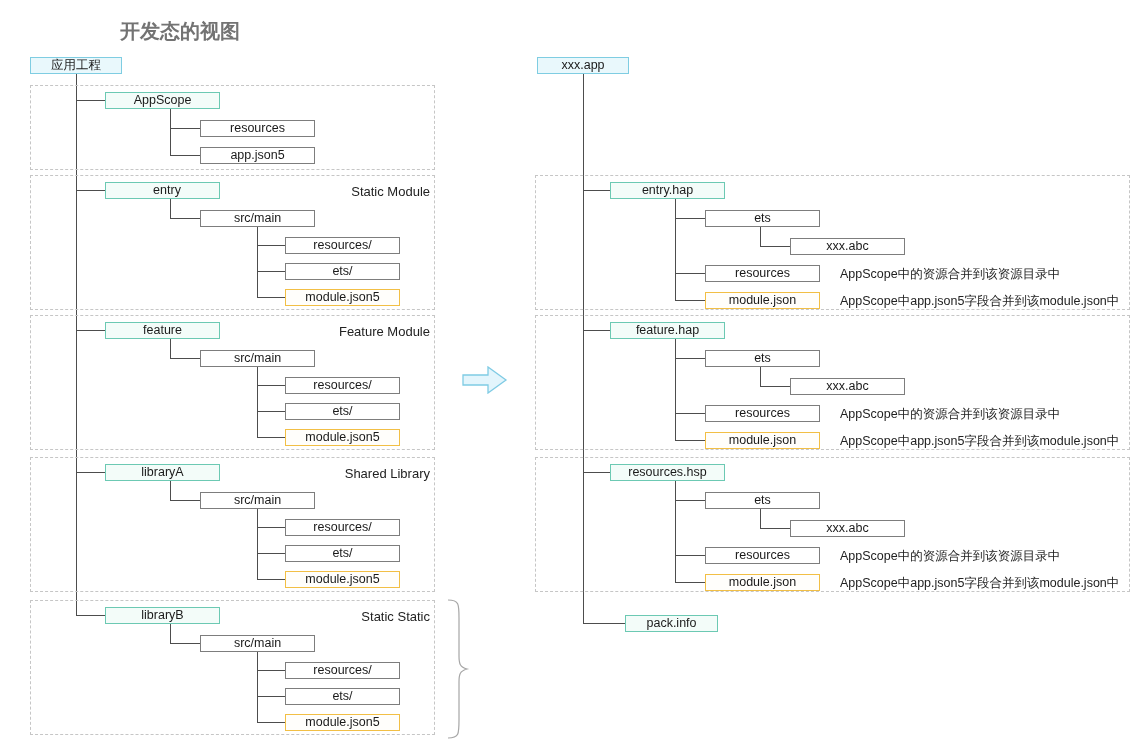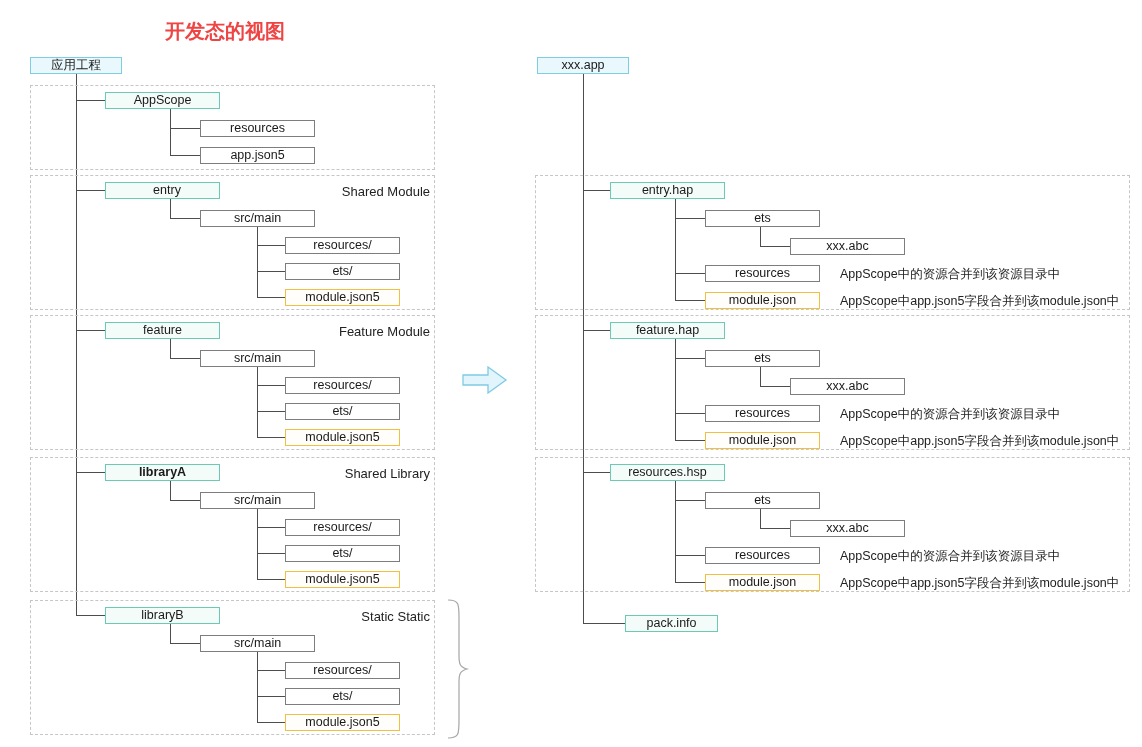--- a/index.html
+++ b/index.html
@@ -1,18 +1,18 @@
 <!DOCTYPE html>
 <html><head>
 <meta charset="utf-8">
 <style>
   html,body{margin:0;padding:0;background:#ffffff;}
   body{font-family:"Liberation Sans","DejaVu Sans",sans-serif;color:#1a1a1a;}
   #canvas{position:relative;width:1142px;height:747px;background:#fff;overflow:hidden;}
-  .title{position:absolute;font-size:20px;font-weight:bold;color:#ef4444;text-align:center;}
+  .title{position:absolute;font-size:20px;font-weight:bold;color:#737373;}
   .box{position:absolute;height:17px;line-height:15px;font-size:12.5px;text-align:center;
        background:#ffffff;border:1px solid #7d7d7d;box-sizing:border-box;white-space:nowrap;}
   .box.blue{border-color:#7fcde2;background:#e9f8fc;}
   .box.green{border-color:#6cc9b3;background:#f3fcf9;}
   .box.yellow{border-color:#f2bf45;background:#fffefb;}
   .dashed{position:absolute;border:1px dashed #c6c6c6;box-sizing:border-box;}
   .hline{position:absolute;height:1px;background:#4d4d4d;}
   .vline{position:absolute;width:1px;background:#4d4d4d;}
   .mlabel{position:absolute;font-size:13px;color:#222;text-align:right;width:150px;white-space:nowrap;}
   .note{position:absolute;font-size:12.5px;color:#222;white-space:nowrap;line-height:16px;}
@@ -35,21 +35,21 @@
   <div class="dashed" style="left:30px;top:85px;width:405px;height:85px;"></div>
   <div class="box green" style="left:105px;top:92px;width:115px;">AppScope</div>
   <div class="vline" style="left:170px;top:109px;height:46px;"></div>
   <div class="hline" style="left:170px;top:128px;width:30px;"></div>
   <div class="hline" style="left:170px;top:155px;width:30px;"></div>
   <div class="box" style="left:200px;top:120px;width:115px;">resources</div>
   <div class="box" style="left:200px;top:147px;width:115px;">app.json5</div>
 
   <div class="dashed" style="left:30px;top:175px;width:405px;height:135px;"></div>
   <div class="box green" style="left:105px;top:182px;width:115px;padding-left:9px;">entry</div>
-  <div class="mlabel" style="left:280px;top:184px;">Shared Module</div>
+  <div class="mlabel" style="left:280px;top:184px;">Static Module</div>
   <div class="vline" style="left:170px;top:199px;height:19px;"></div>
   <div class="hline" style="left:170px;top:218px;width:30px;"></div>
   <div class="box" style="left:200px;top:210px;width:115px;">src/main</div>
   <div class="vline" style="left:257px;top:227px;height:70px;"></div>
   <div class="hline" style="left:257px;top:245px;width:28px;"></div>
   <div class="hline" style="left:257px;top:271px;width:28px;"></div>
   <div class="hline" style="left:257px;top:297px;width:28px;"></div>
   <div class="box" style="left:285px;top:237px;width:115px;">resources/</div>
   <div class="box" style="left:285px;top:263px;width:115px;">ets/</div>
   <div class="box yellow" style="left:285px;top:289px;width:115px;">module.json5</div>
@@ -62,21 +62,21 @@
   <div class="box" style="left:200px;top:350px;width:115px;">src/main</div>
   <div class="vline" style="left:257px;top:367px;height:70px;"></div>
   <div class="hline" style="left:257px;top:385px;width:28px;"></div>
   <div class="hline" style="left:257px;top:411px;width:28px;"></div>
   <div class="hline" style="left:257px;top:437px;width:28px;"></div>
   <div class="box" style="left:285px;top:377px;width:115px;">resources/</div>
   <div class="box" style="left:285px;top:403px;width:115px;">ets/</div>
   <div class="box yellow" style="left:285px;top:429px;width:115px;">module.json5</div>
 
   <div class="dashed" style="left:30px;top:457px;width:405px;height:135px;"></div>
-  <div class="box green" style="left:105px;top:464px;width:115px;font-weight:bold;">libraryA</div>
+  <div class="box green" style="left:105px;top:464px;width:115px;">libraryA</div>
   <div class="mlabel" style="left:280px;top:466px;">Shared Library</div>
   <div class="vline" style="left:170px;top:481px;height:19px;"></div>
   <div class="hline" style="left:170px;top:500px;width:30px;"></div>
   <div class="box" style="left:200px;top:492px;width:115px;">src/main</div>
   <div class="vline" style="left:257px;top:509px;height:70px;"></div>
   <div class="hline" style="left:257px;top:527px;width:28px;"></div>
   <div class="hline" style="left:257px;top:553px;width:28px;"></div>
   <div class="hline" style="left:257px;top:579px;width:28px;"></div>
   <div class="box" style="left:285px;top:519px;width:115px;">resources/</div>
   <div class="box" style="left:285px;top:545px;width:115px;">ets/</div>

